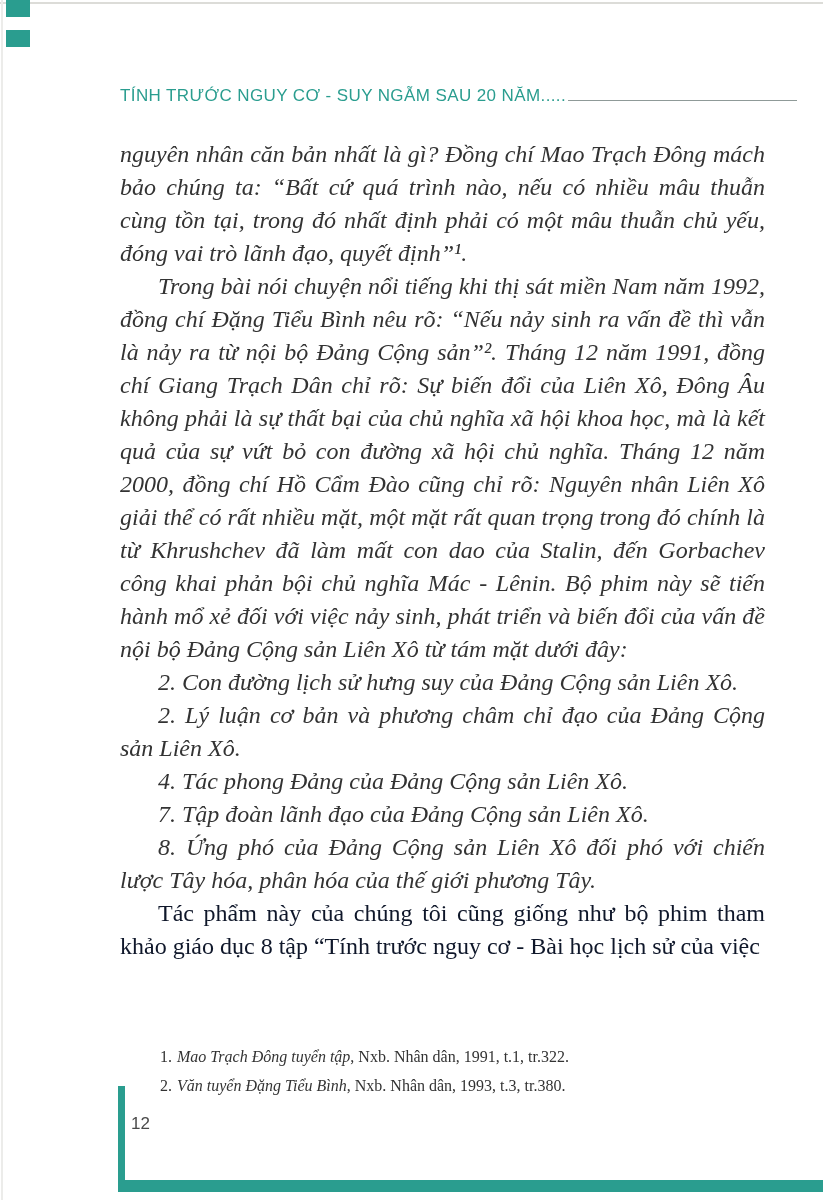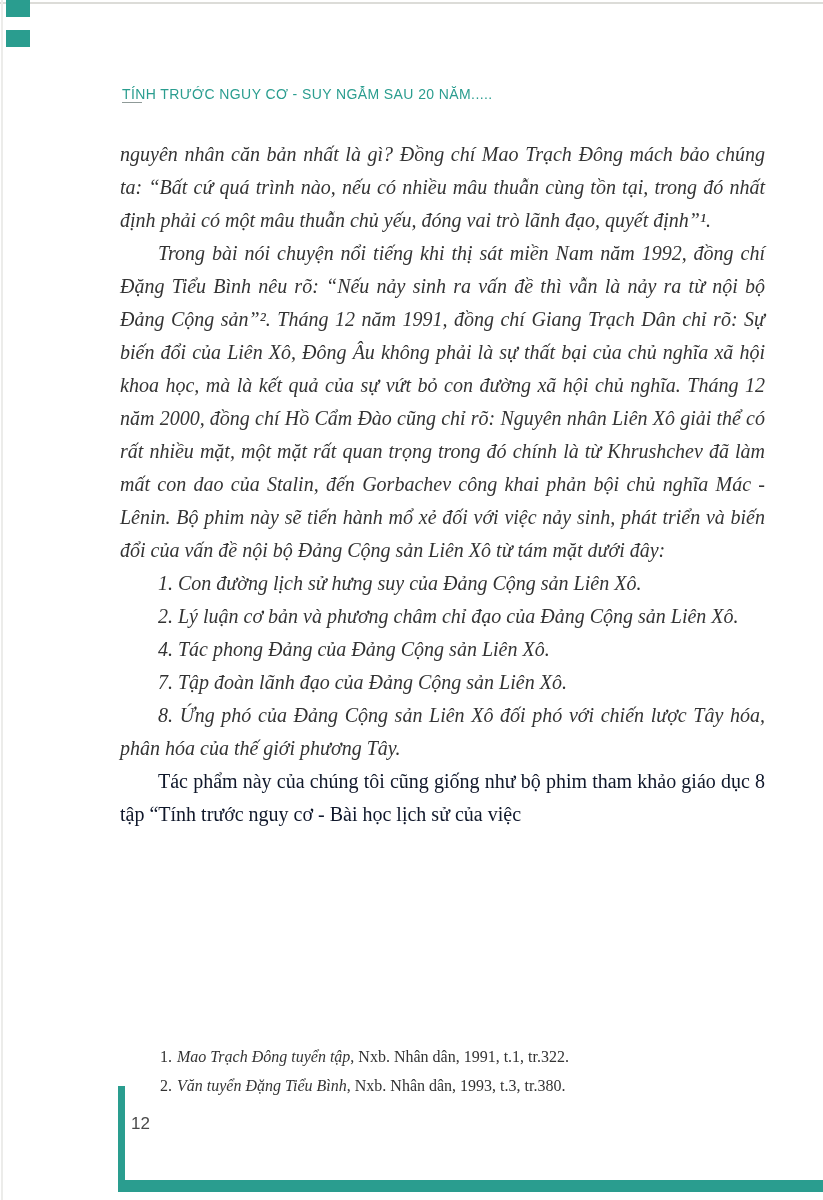--- a/index.html
+++ b/index.html
@@ -27,38 +27,37 @@
   .deco-sq {
     width: 24px; height: 17px; background: var(--accent); margin-bottom: 13px;
   }
   
   .header {
     position: absolute;
     left: 120px; right: 26px; top: 86px;
     display: flex; align-items: baseline;
     font-family: "Liberation Sans", "DejaVu Sans", sans-serif;
     color: var(--accent);
-    font-size: 14px;
+    font-size: 17px;
     letter-spacing: 0.4px;
     white-space: nowrap;
-    flex-direction: column;
   }
   .header-rule {
     flex: 1 1 auto;
     border-bottom: 1.5px solid #8f9a98;
     margin-left: 2px;
     margin-bottom: 3px;
     min-width: 20px;
   }
   
   .body-text {
     position: absolute;
     left: 120px; top: 138px;
     width: 645px;
-    font-size: 20px;
+    font-size: 24px;
     line-height: 33px;
     color: #333333;
     text-align: justify;
   }
   .para { margin: 0; }
   .para.italic { font-style: italic; }
   .para.indent { text-indent: 38px; }
   .para.roman { font-style: normal; color: #0f172a; }
   
   .footnotes {
@@ -109,21 +108,21 @@
   </div>
 
   <div class="header">
     <span>TÍNH TRƯỚC NGUY CƠ - SUY NGẪM SAU 20 NĂM.....</span>
     <span class="header-rule"></span>
   </div>
 
   <div class="body-text">
     <p class="para italic">nguyên nhân căn bản nhất là gì? Đồng chí Mao Trạch Đông mách bảo chúng ta: “Bất cứ quá trình nào, nếu có nhiều mâu thuẫn cùng tồn tại, trong đó nhất định phải có một mâu thuẫn chủ yếu, đóng vai trò lãnh đạo, quyết định”¹.</p>
     <p class="para italic indent">Trong bài nói chuyện nổi tiếng khi thị sát miền Nam năm 1992, đồng chí Đặng Tiểu Bình nêu rõ: “Nếu nảy sinh ra vấn đề thì vẫn là nảy ra từ nội bộ Đảng Cộng sản”². Tháng 12 năm 1991, đồng chí Giang Trạch Dân chỉ rõ: Sự biến đổi của Liên Xô, Đông Âu không phải là sự thất bại của chủ nghĩa xã hội khoa học, mà là kết quả của sự vứt bỏ con đường xã hội chủ nghĩa. Tháng 12 năm 2000, đồng chí Hồ Cẩm Đào cũng chỉ rõ: Nguyên nhân Liên Xô giải thể có rất nhiều mặt, một mặt rất quan trọng trong đó chính là từ Khrushchev đã làm mất con dao của Stalin, đến Gorbachev công khai phản bội chủ nghĩa Mác - Lênin. Bộ phim này sẽ tiến hành mổ xẻ đối với việc nảy sinh, phát triển và biến đổi của vấn đề nội bộ Đảng Cộng sản Liên Xô từ tám mặt dưới đây:</p>
-    <p class="para italic indent">1. Con đường lịch sử hưng suy của Đảng Cộng sản Liên Xô.</p>
+    <p class="para italic indent">2. Con đường lịch sử hưng suy của Đảng Cộng sản Liên Xô.</p>
     <p class="para italic indent">2. Lý luận cơ bản và phương châm chỉ đạo của Đảng Cộng sản Liên Xô.</p>
     <p class="para italic indent">4. Tác phong Đảng của Đảng Cộng sản Liên Xô.</p>
     <p class="para italic indent">7. Tập đoàn lãnh đạo của Đảng Cộng sản Liên Xô.</p>
     <p class="para italic indent">8. Ứng phó của Đảng Cộng sản Liên Xô đối phó với chiến lược Tây hóa, phân hóa của thế giới phương Tây.</p>
     <p class="para roman indent">Tác phẩm này của chúng tôi cũng giống như bộ phim tham khảo giáo dục 8 tập “Tính trước nguy cơ - Bài học lịch sử của việc</p>
   </div>
 
   <div class="footnotes">
     <p class="footnote"><span class="fn-num">1.</span><span class="fn-title">Mao Trạch Đông tuyển tập</span><span>, Nxb. Nhân dân, 1991, t.1, tr.322.</span></p>
     <p class="footnote"><span class="fn-num">2.</span><span class="fn-title">Văn tuyển Đặng Tiểu Bình</span><span>, Nxb. Nhân dân, 1993, t.3, tr.380.</span></p>

